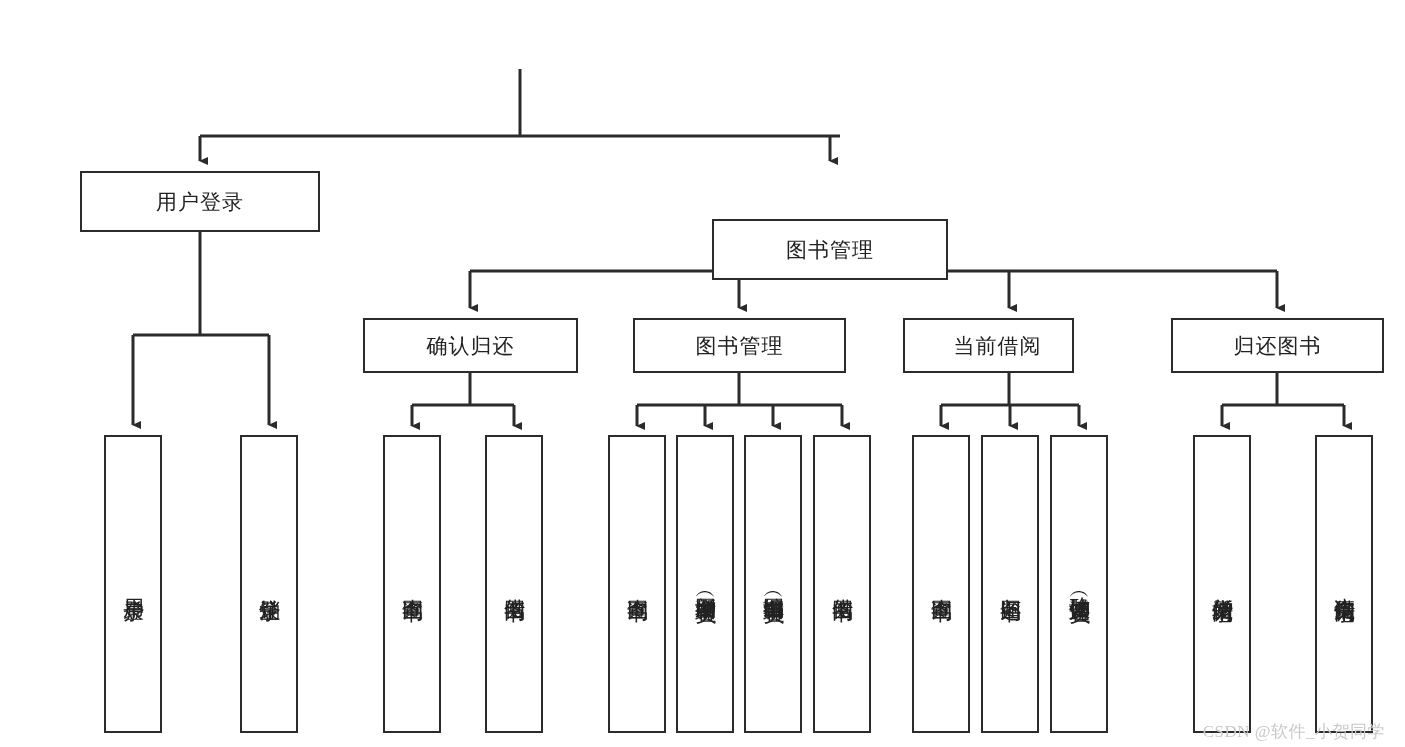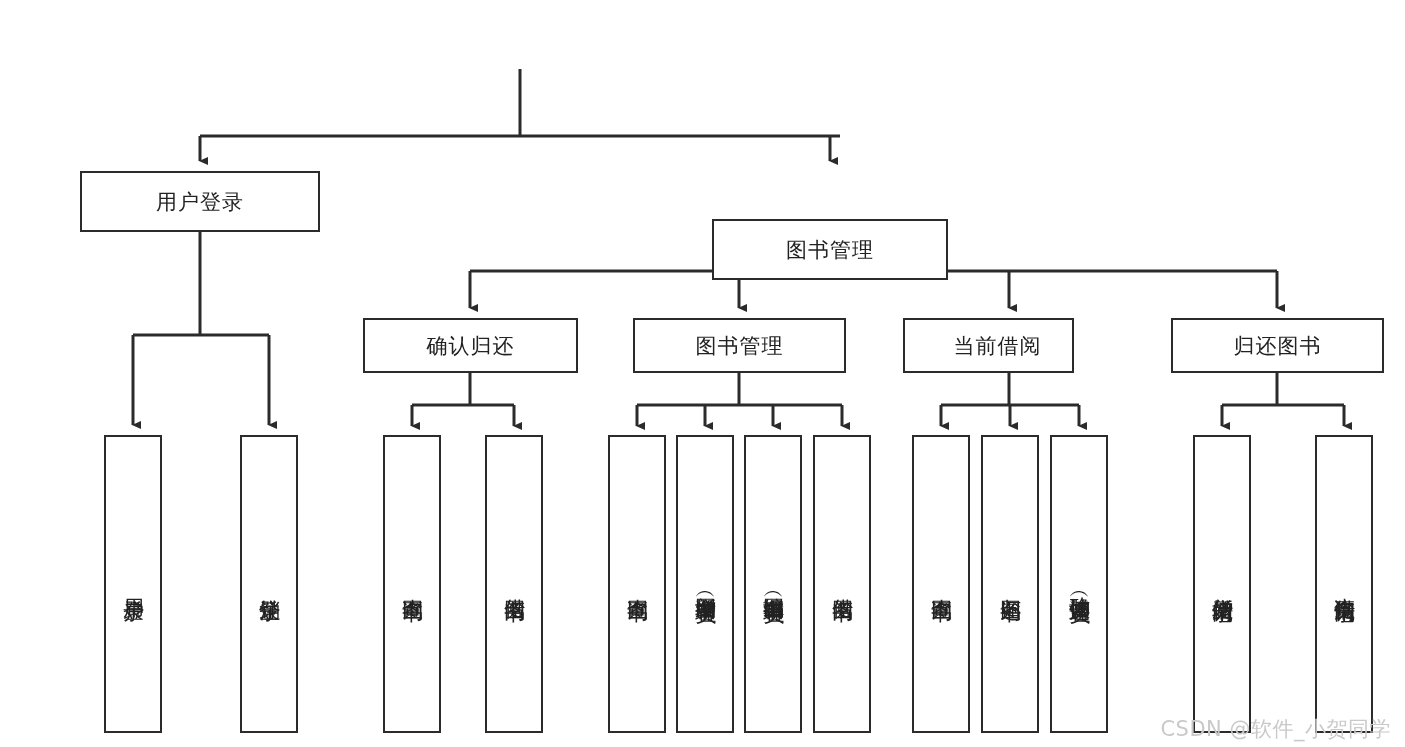--- a/index.html
+++ b/index.html
@@ -14,22 +14,22 @@
   .node.h{font-size:21px;letter-spacing:1px;}
   .node.title{font-size:22px;letter-spacing:1px;}
 
   .leaf{position:absolute;box-sizing:border-box;background:#ffffff;
         border:2px solid #2b2b2b;display:flex;align-items:center;
         justify-content:center;}
   .leaf .vtxt{writing-mode:vertical-rl;text-orientation:upright;
               font-size:21px;line-height:1.22;letter-spacing:1px;color:#222;
               white-space:nowrap;}
 
-  .watermark{position:absolute;right:14px;bottom:4px;font-size:21px;
-             color:#c9c9c9;letter-spacing:.5px;white-space:nowrap;}
+  .watermark{position:absolute;right:20px;bottom:4px;font-size:17px;
+             color:#c9c9c9;letter-spacing:.5px;white-space:nowrap;font-family:Liberation Serif, serif;}
 </style>
 </head>
 <body>
 
 <div id="stage">
 
   <svg class="edges" viewBox="0 0 1405 747">
     <defs>
       <marker id="ah" markerWidth="10" markerHeight="10" refX="4" refY="8" orient="auto" markerUnits="userSpaceOnUse">
         <path d="M0,0 L8,0 L4,9 Z" fill="#2b2b2b"></path>

